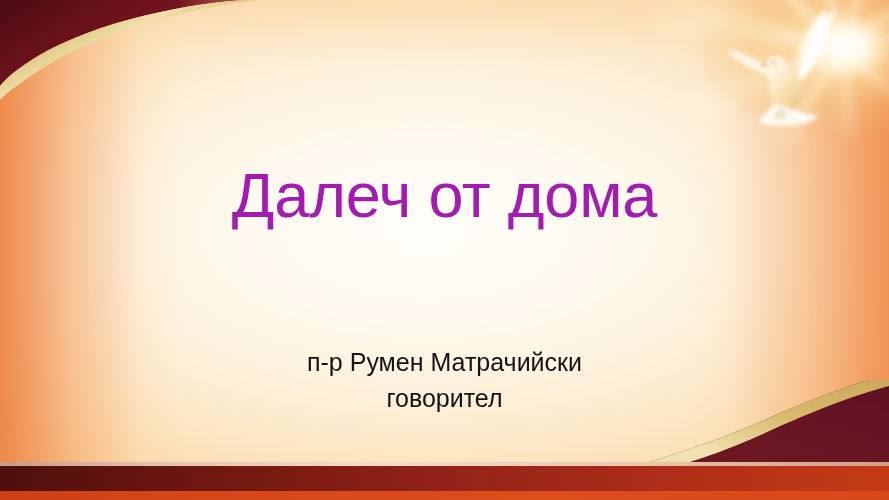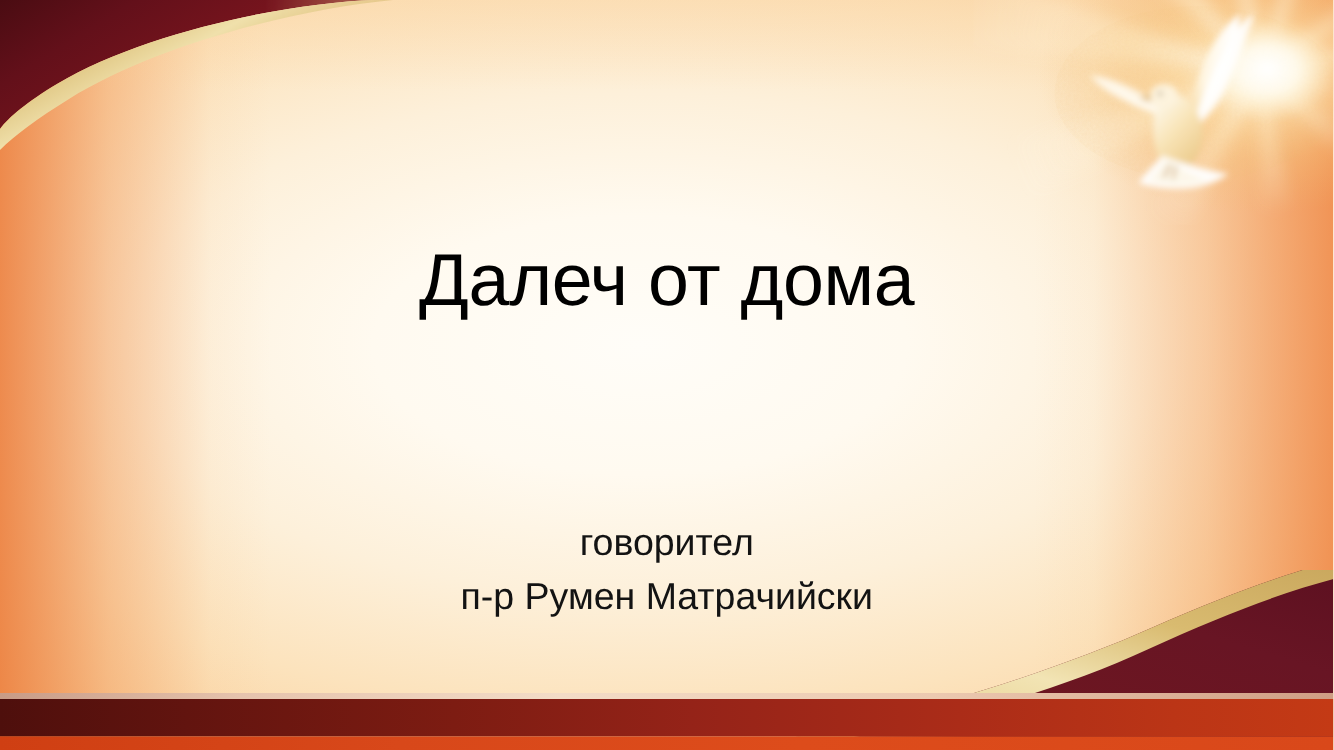--- a/index.html
+++ b/index.html
@@ -108,24 +108,24 @@
     height: 150px;
     pointer-events: none;
   }
 
   
   .title {
     position: absolute;
     left: 0; right: 0;
     top: 163px;
     text-align: center;
-    font-size: 49px;
+    font-size: 63px;
     line-height: 1.02;
     font-weight: 400;
-    color: #000000;
+    color: #a21caf;
     letter-spacing: -0.2px;
     white-space: nowrap;
   }
   .subtitle {
     position: absolute;
     left: 0; right: 0;
     top: 345px;
     text-align: center;
     color: #131313;
     font-size: 25px;
@@ -317,17 +317,17 @@
                  C150,118 138,113 128,106 Z" fill="#fdf6e6" opacity="0.8"></path>
 
         <path d="M131,110 L127,118 M135,111 L133,119" stroke="#c79a58" stroke-width="1.3" fill="none" stroke-linecap="round"></path>
       </g>
     </svg>
   </div>
 
   <div class="title">Далеч от дома</div>
 
   <div class="subtitle">
+    <span class="line">п-р Румен Матрачийски</span>
     <span class="line">говорител</span>
-    <span class="line">п-р Румен Матрачийски</span>
   </div>
 
 </div>
 
 </body></html>

